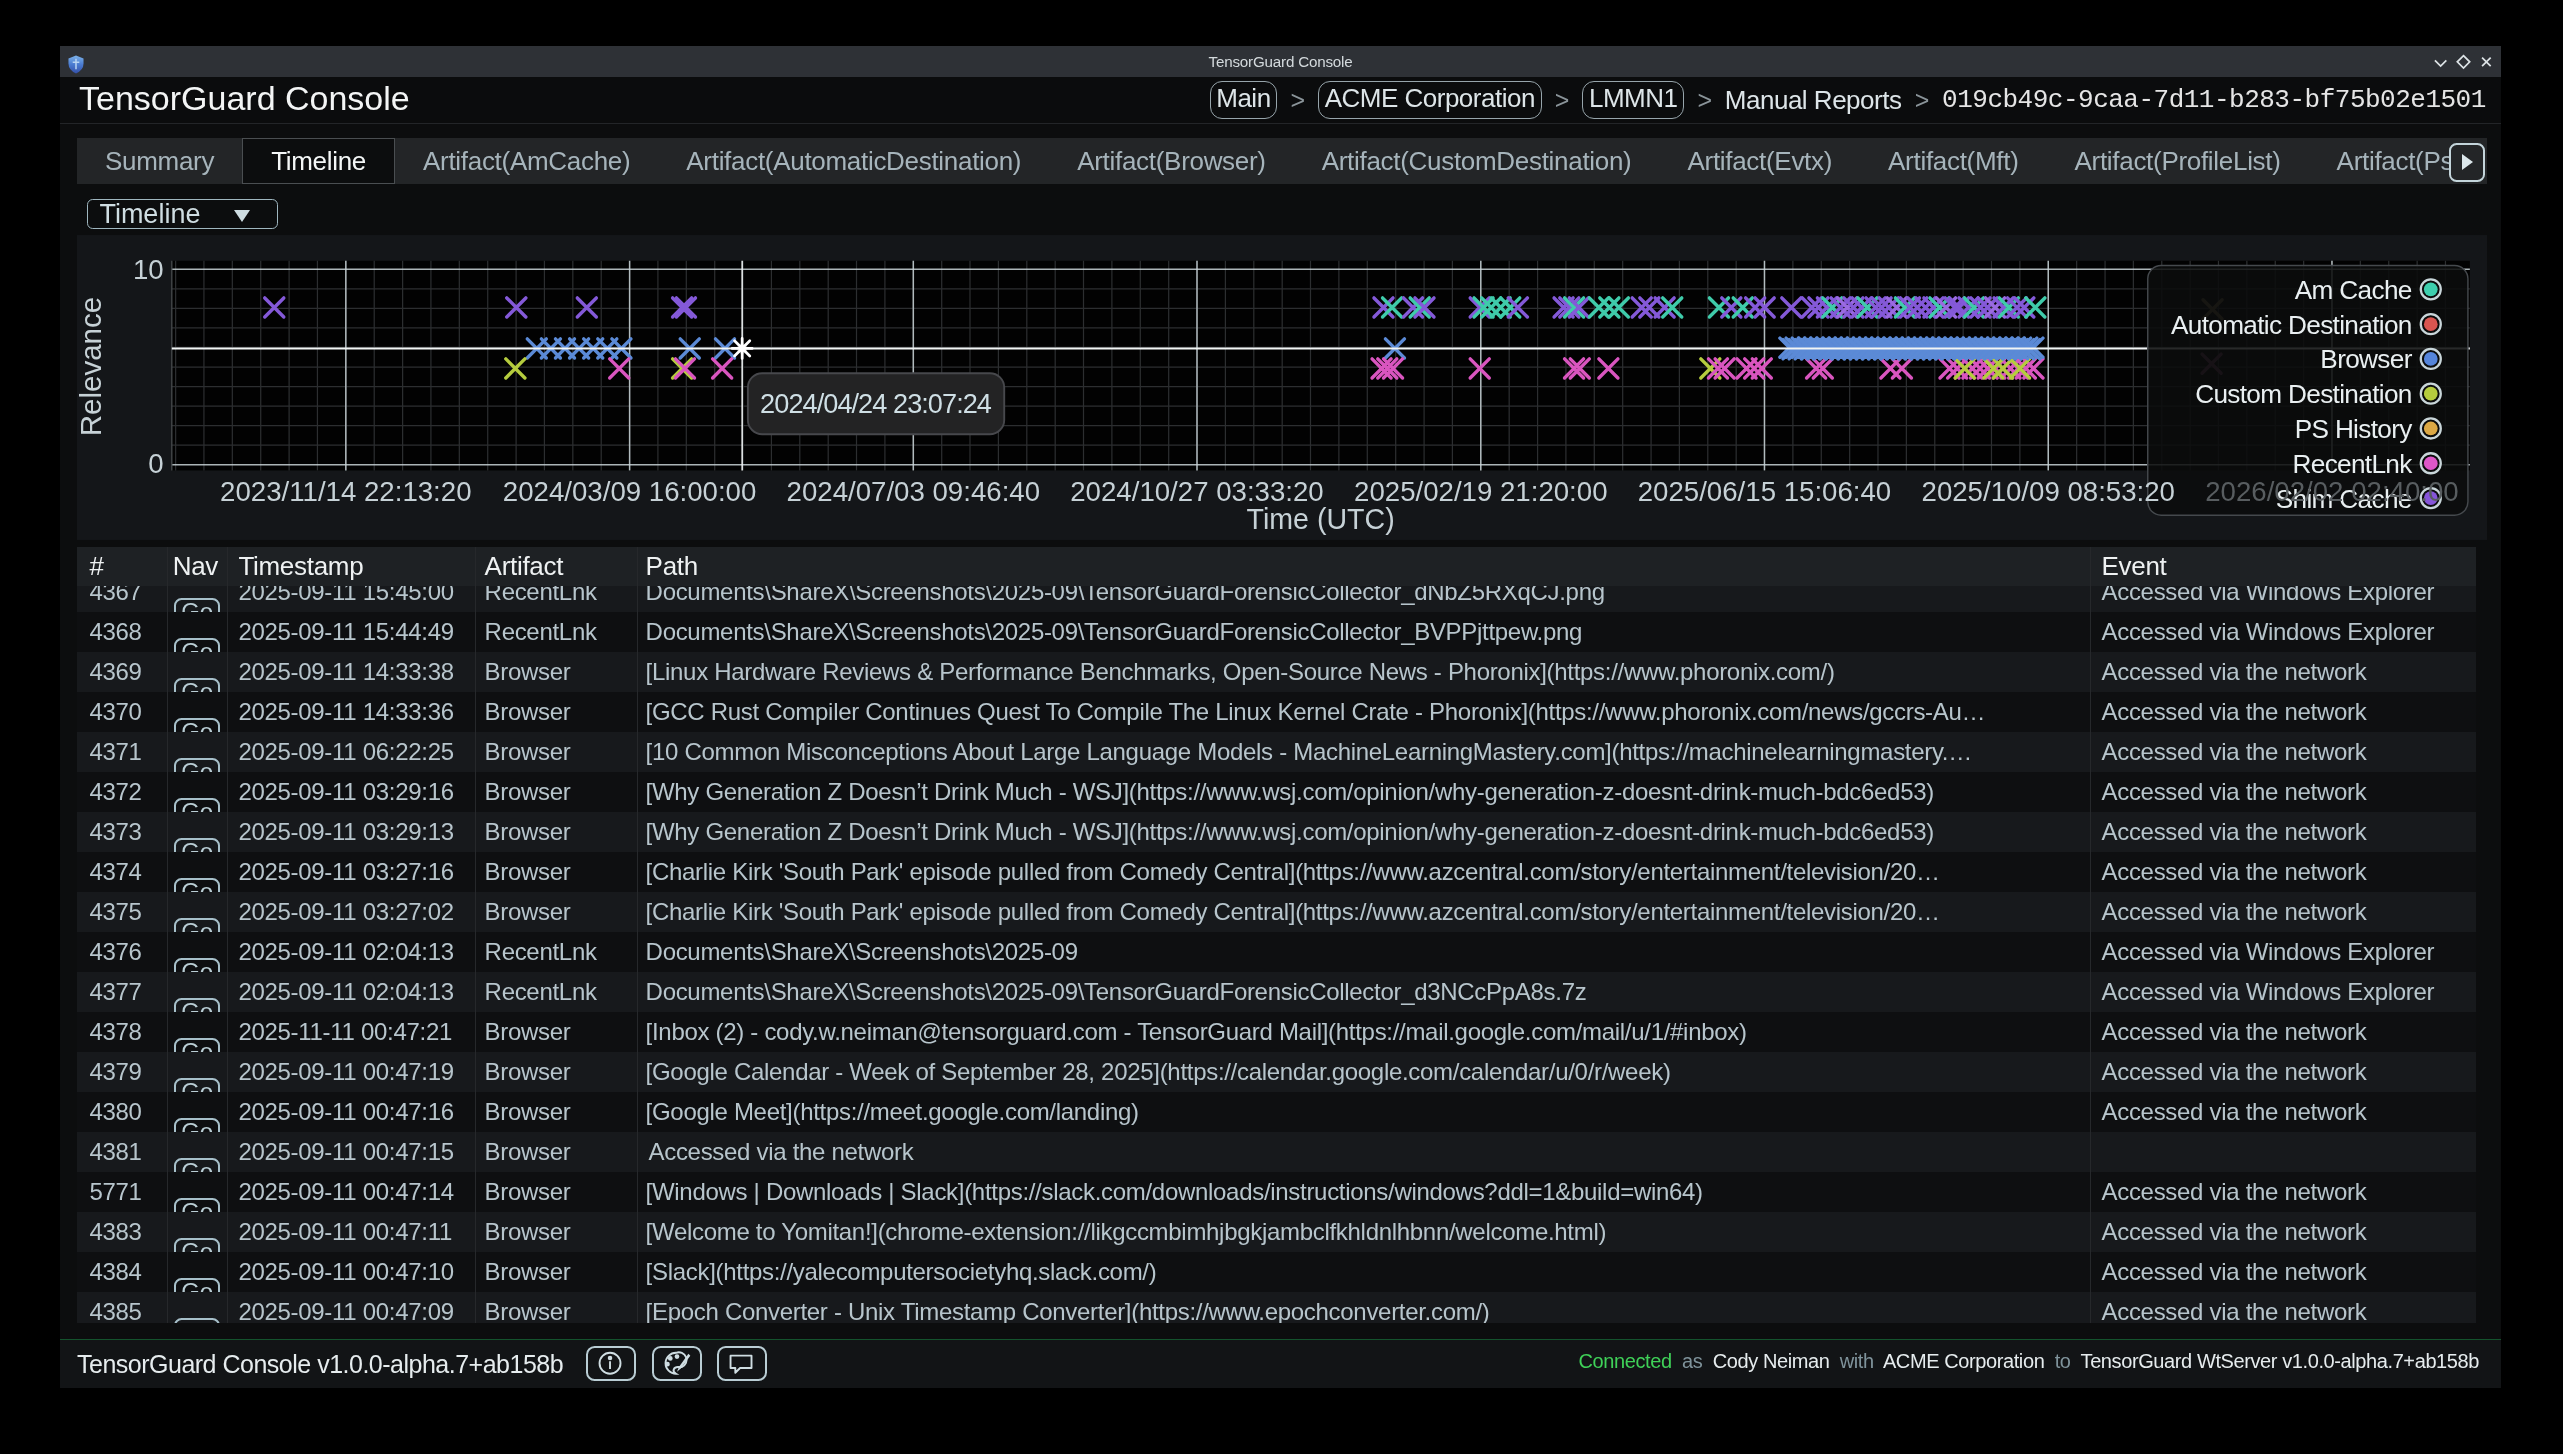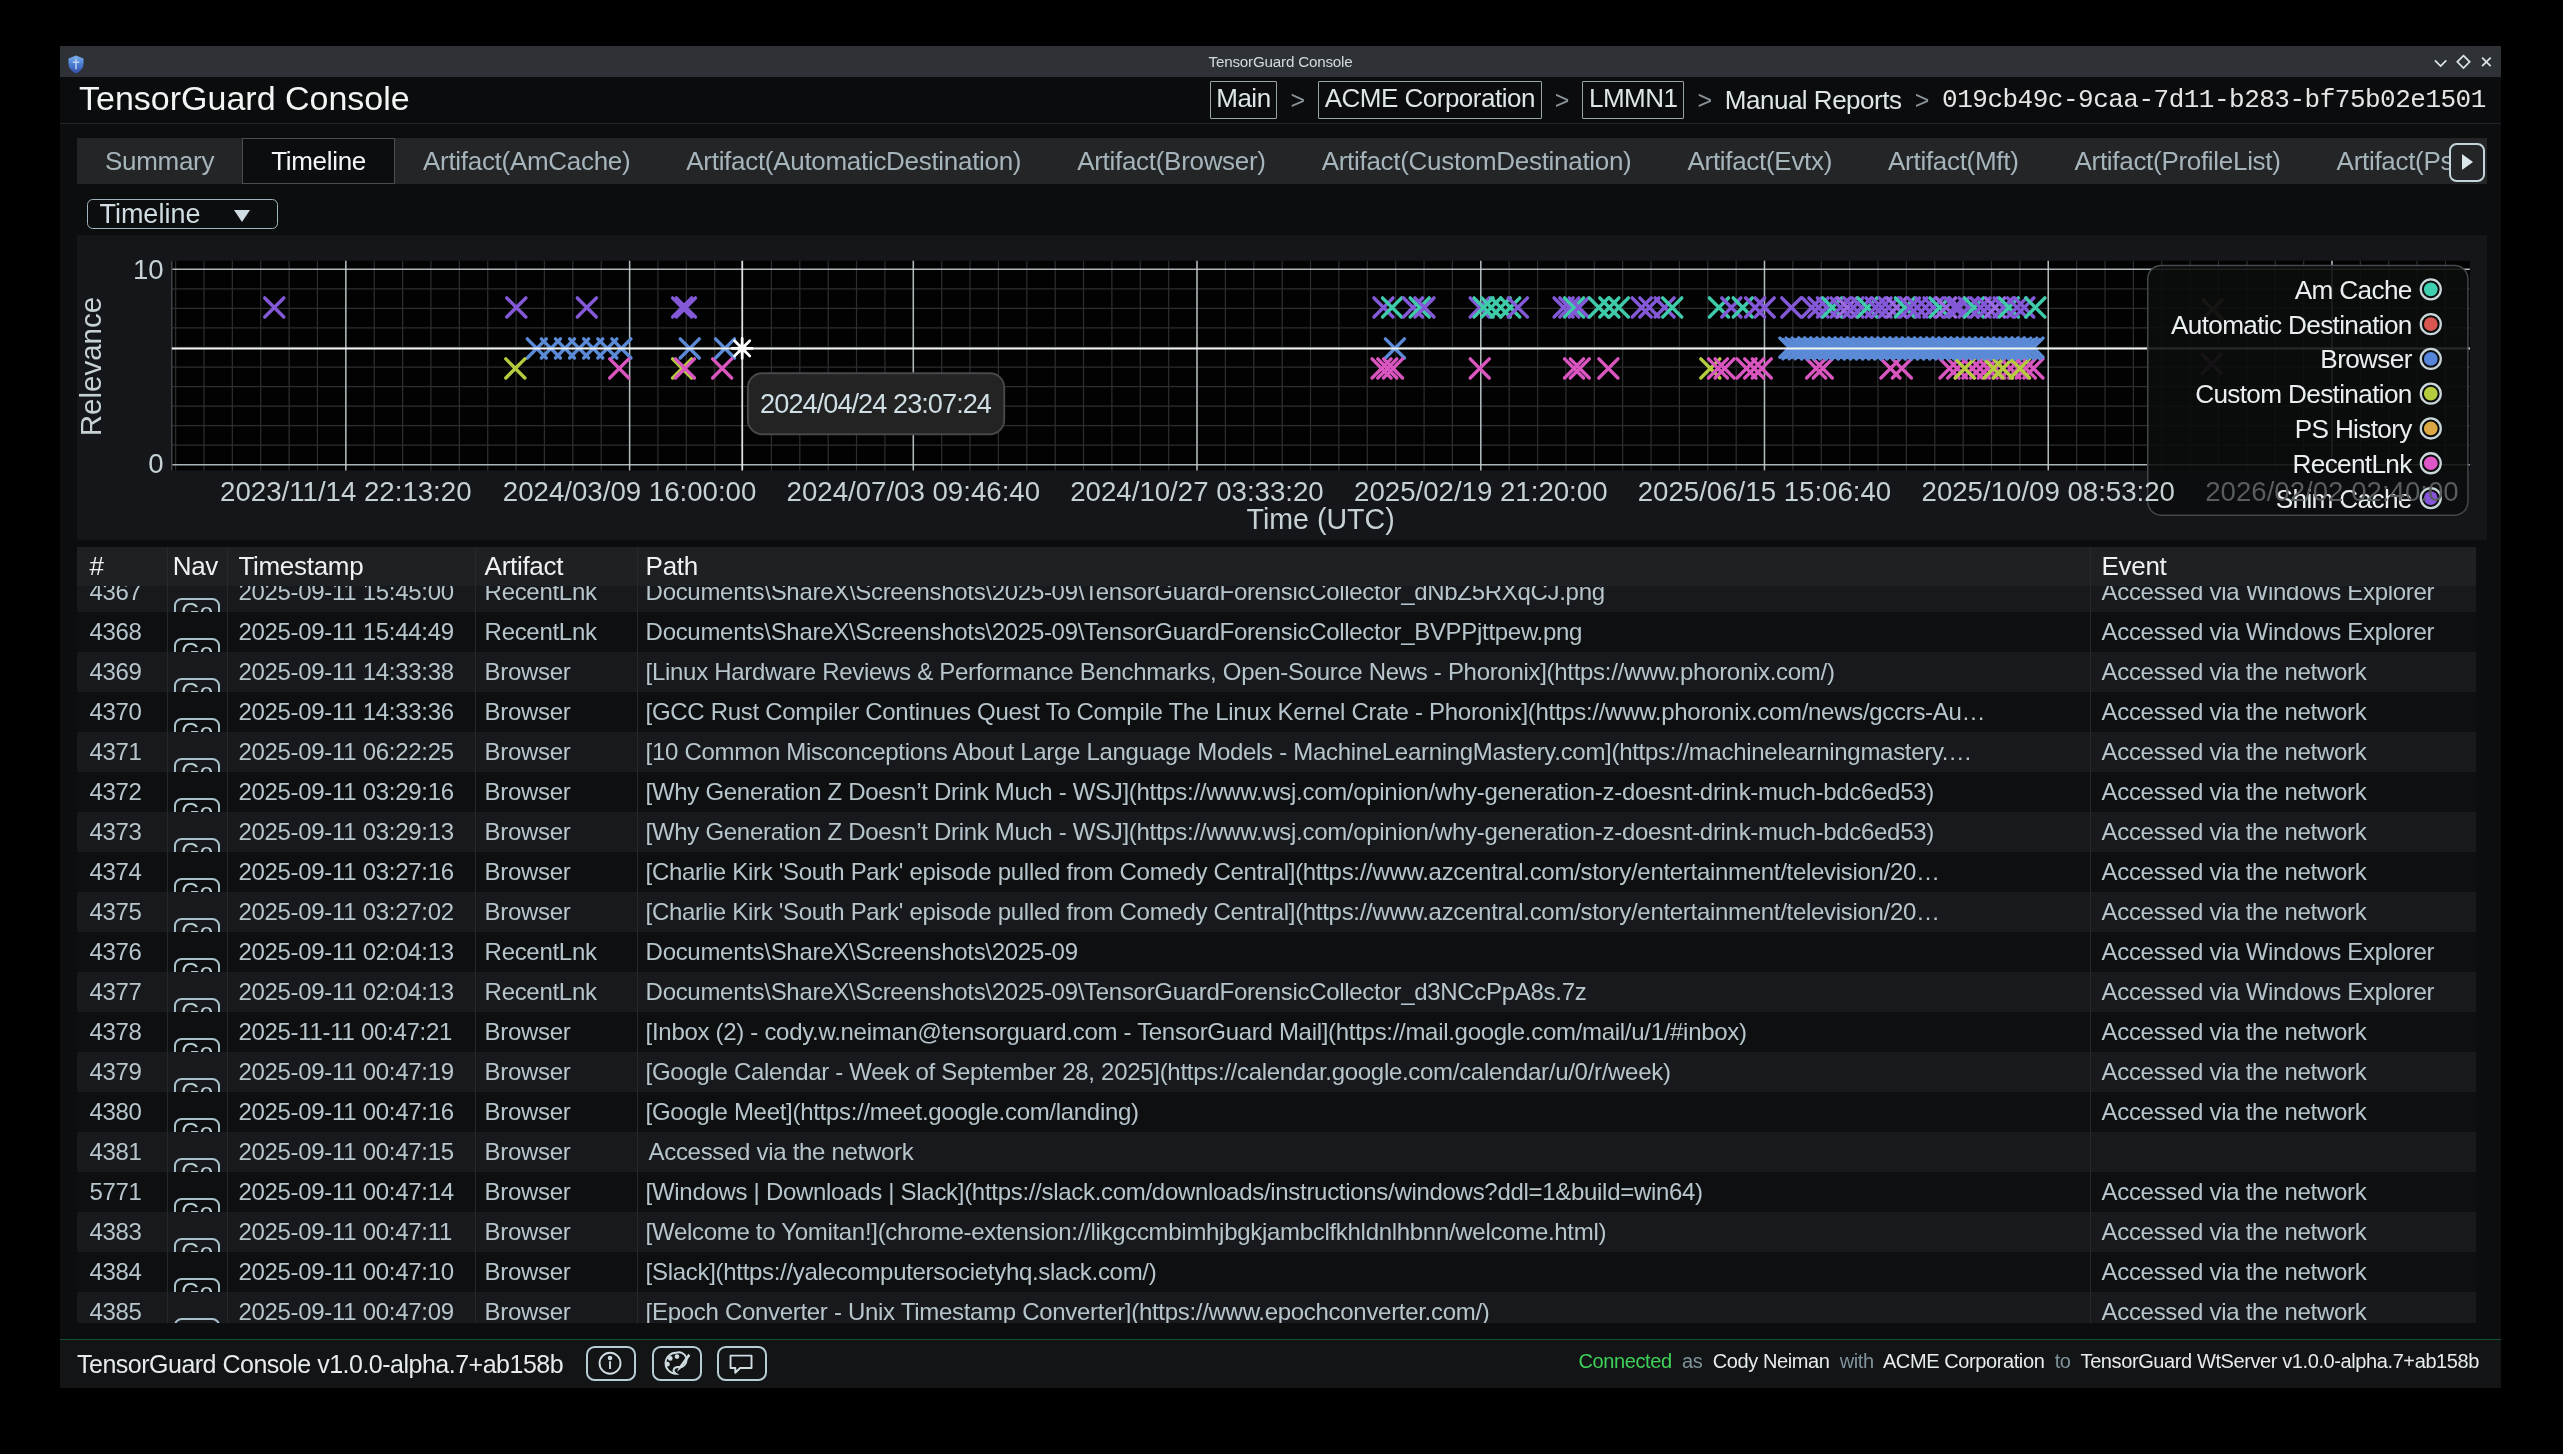--- a/index.html
+++ b/index.html
@@ -3,21 +3,21 @@
 <style>
 *{margin:0;padding:0;box-sizing:border-box}
 html,body{background:#000;width:2563px;height:1454px;overflow:hidden;font-family:"Liberation Sans",sans-serif}
 #win{position:absolute;left:60px;top:46px;width:2441px;height:1342px;background:#0c0d0e}
 #titlebar{position:absolute;left:0;top:0;width:2441px;height:30.5px;background:#2e3136;color:#d4dadd;font-size:15.2px;letter-spacing:-0.2px}
 #titlebar .t{position:absolute;left:0;right:0;top:6.7px;text-align:center}
 #tbctl{position:absolute;right:9.5px;top:0;height:30.5px;color:#dfe5e8}
 #header{position:absolute;left:0;top:30.5px;width:2441px;height:47px;background:#0b0c0d;border-bottom:1px solid #232528}
 #header .big{position:absolute;left:19px;top:2.9px;font-size:34px;color:#f3f5f5}
 #crumbs{position:absolute;right:15.2px;top:0;height:47px;display:flex;align-items:center;gap:13.3px;color:#dde5e8;font-size:26px;letter-spacing:-0.5px}
-.cbox{border:1.9px solid #97a5ab;border-radius:1px;padding:1px 5.7px 3.8px}
+.cbox{border:1.9px solid #97a5ab;border-radius:12px;padding:1px 5.7px 3.8px}
 .sep{color:#8a9499;font-size:25px}
 #crumbs .mono{font-family:"Liberation Mono",monospace;font-size:26px;color:#e5e5e5;letter-spacing:-0.5px}
 #tabbar{position:absolute;left:17px;top:92px;width:2410px;height:46px;background:#232527;display:flex;overflow:hidden;color:#a6b4bb;font-size:26px;letter-spacing:-0.3px}
 .tab{padding:0 28px;display:flex;align-items:center;white-space:nowrap;flex:none}
 .tab.sel{background:#0c0d0e;border:1px solid #4a4e51;color:#f4f7f7}
 #tabcover{position:absolute;left:2390px;top:93px;width:37px;height:44px;background:#232527}
 #tabarrow{position:absolute;left:2389px;top:97px;background:#232527;width:36px;height:39px;border:2.9px solid #c3d4da;border-radius:7.6px;color:#dbe6ea}
 #tabarrow:after{content:"";position:absolute;left:10.5px;top:8.6px;border-left:11.4px solid #dbe6ea;border-top:8px solid transparent;border-bottom:8px solid transparent}
 #dropdown{position:absolute;left:27px;top:153px;width:191px;height:29.5px;border:1.9px solid #9fb6bf;border-radius:5.7px;color:#cfdde2;font-size:27px;background:#0c0d0e}
 #dropdown .txt{position:absolute;left:11.4px;top:-1px}

